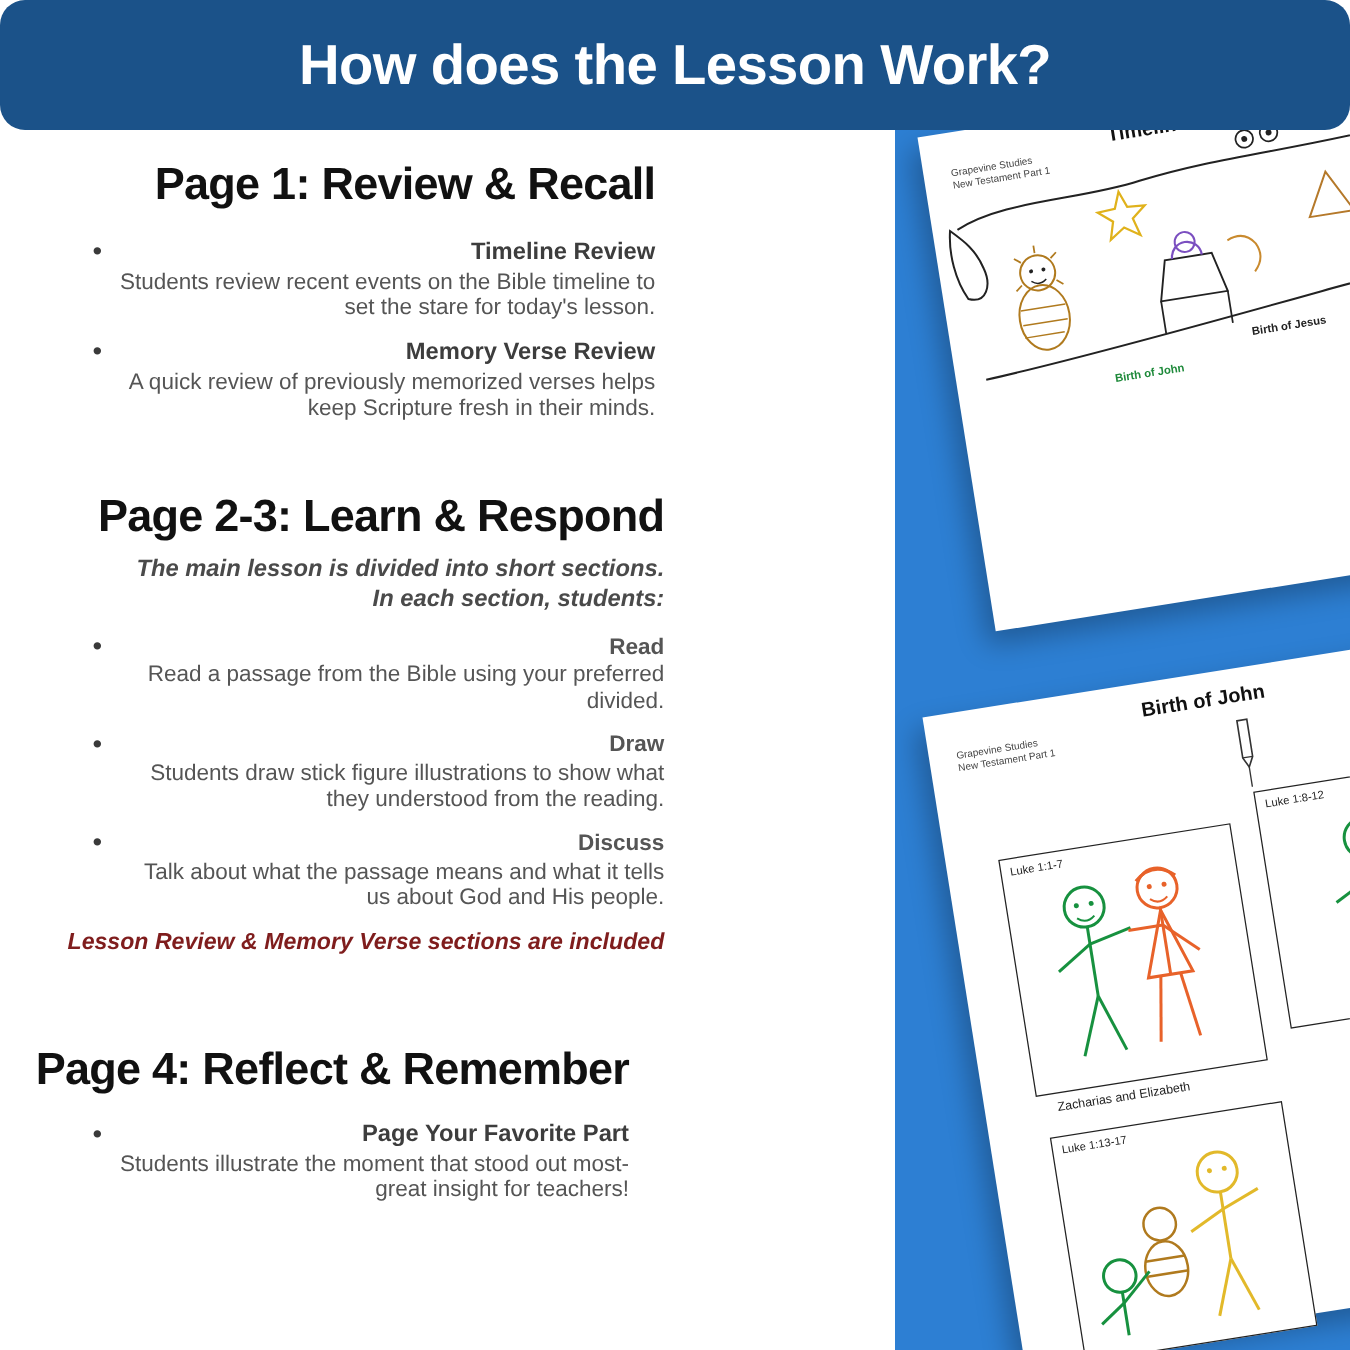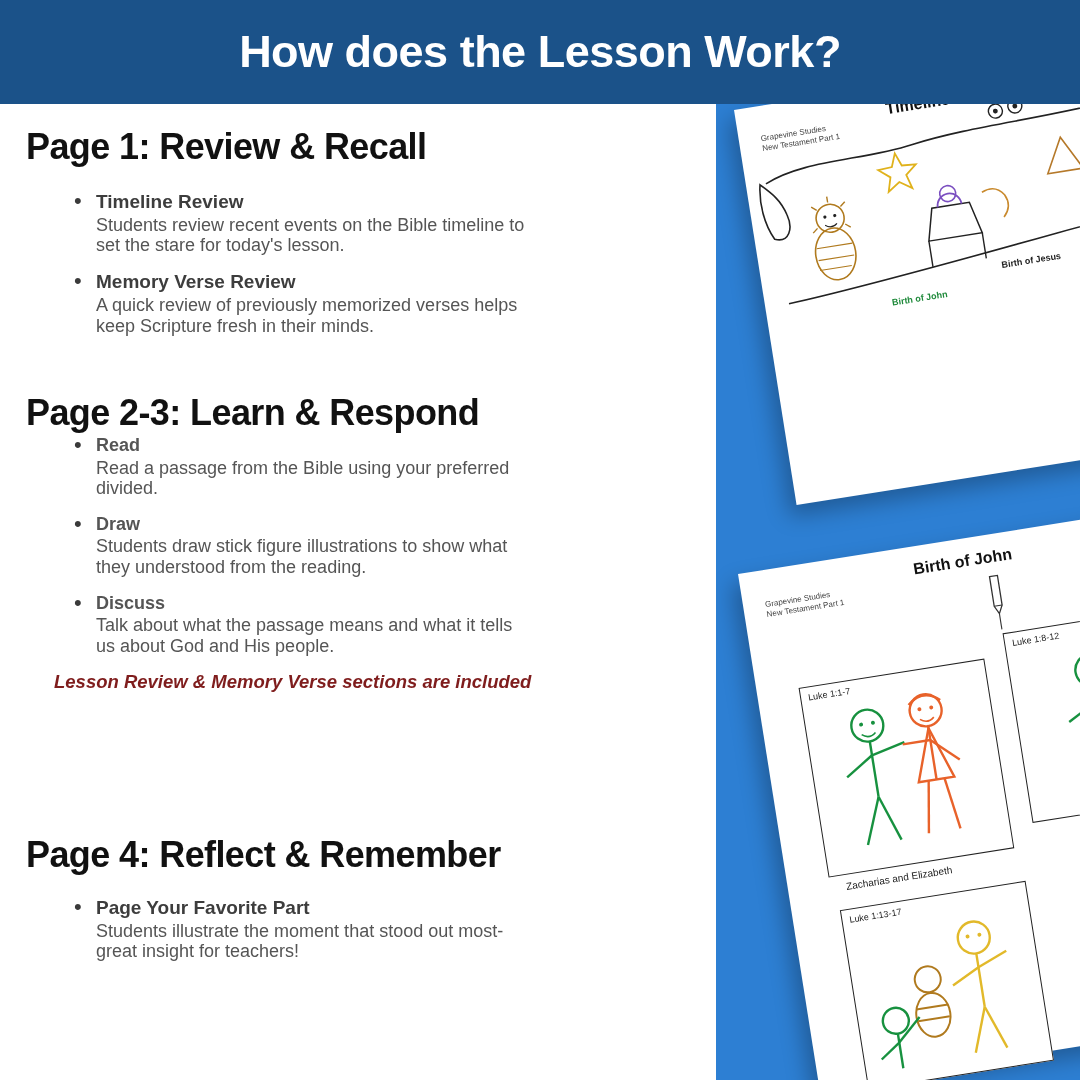--- a/index.html
+++ b/index.html
@@ -19,20 +19,21 @@
   .header {
     position: absolute;
     left: 0;
     top: 0;
     width: 1080px;
     height: 104px;
     background: #1b5289;
     display: flex;
     align-items: center;
     justify-content: center;
+    border-radius: 20px;
   }
   .header-title {
     color: #ffffff;
     font-size: 45px;
     font-weight: bold;
     letter-spacing: -0.5px;
     text-align: center;
   }
 
   
@@ -46,20 +47,21 @@
   }
 
   .left-col {
     position: absolute;
     left: 0;
     top: 0;
     width: 716px;
     height: 740px;
     padding: 0;
     box-sizing: border-box;
+    text-align: right;
   }
 
   .right-col {
     position: absolute;
     left: 716px;
     top: 0;
     width: 364px;
     height: 976px;
     background: #2d7fd3;
     overflow: hidden;
@@ -221,20 +223,22 @@
         <li class="bullet">
           <span class="b-head">Memory Verse Review</span>
           <span class="b-body">A quick review of previously memorized verses helps
 keep Scripture fresh in their minds.</span>
         </li>
       </ul>
     </div>
 
     <div class="sec2">
       <h2 class="section-title">Page 2-3: Learn &amp; Respond</h2>
+      <div class="intro-italic">The main lesson is divided into short sections.
+In each section, students:</div>
       <ul class="bullets list-sec2">
         <li class="bullet">
           <span class="b-head-light">Read</span>
           <span class="b-body">Read a passage from the Bible using your preferred
 divided.</span>
         </li>
         <li class="bullet">
           <span class="b-head-light">Draw</span>
           <span class="b-body">Students draw stick figure illustrations to show what
 they understood from the reading.</span>

